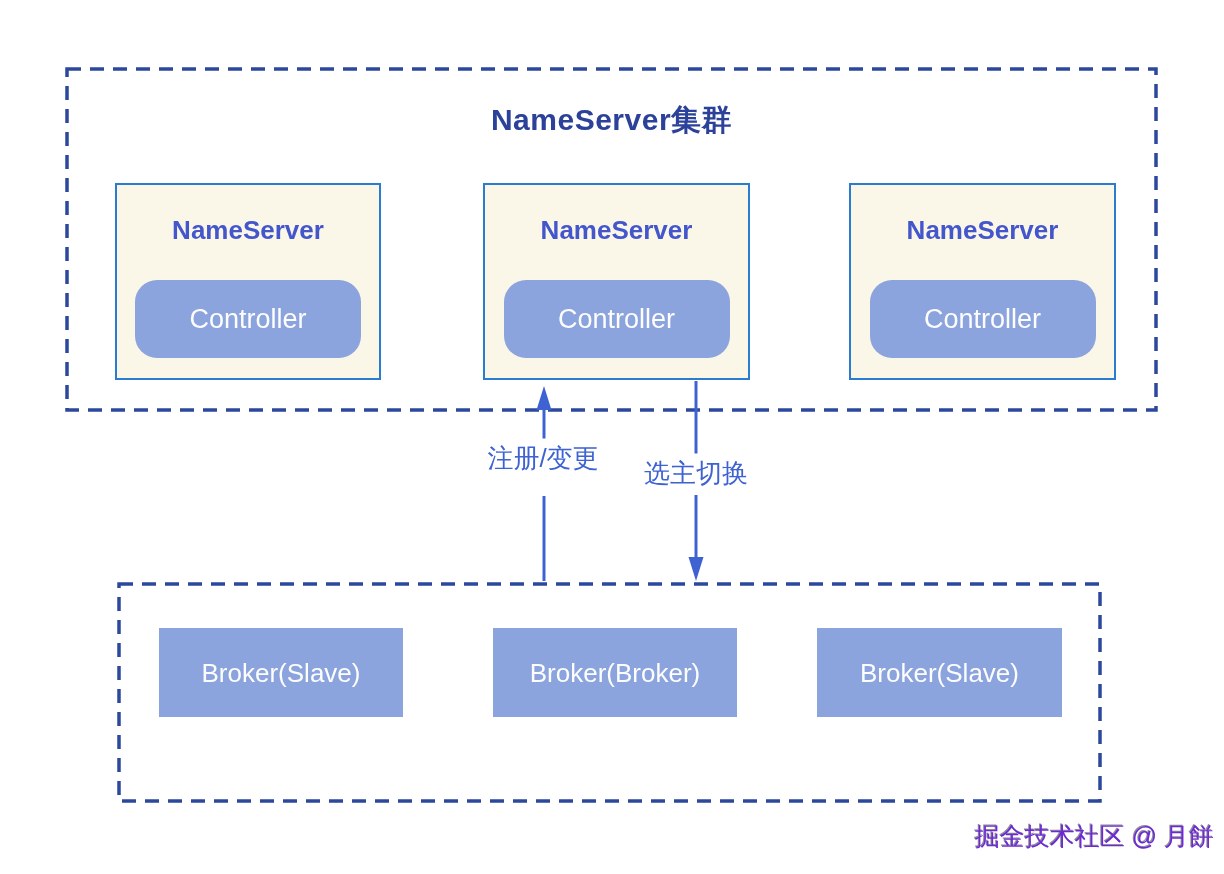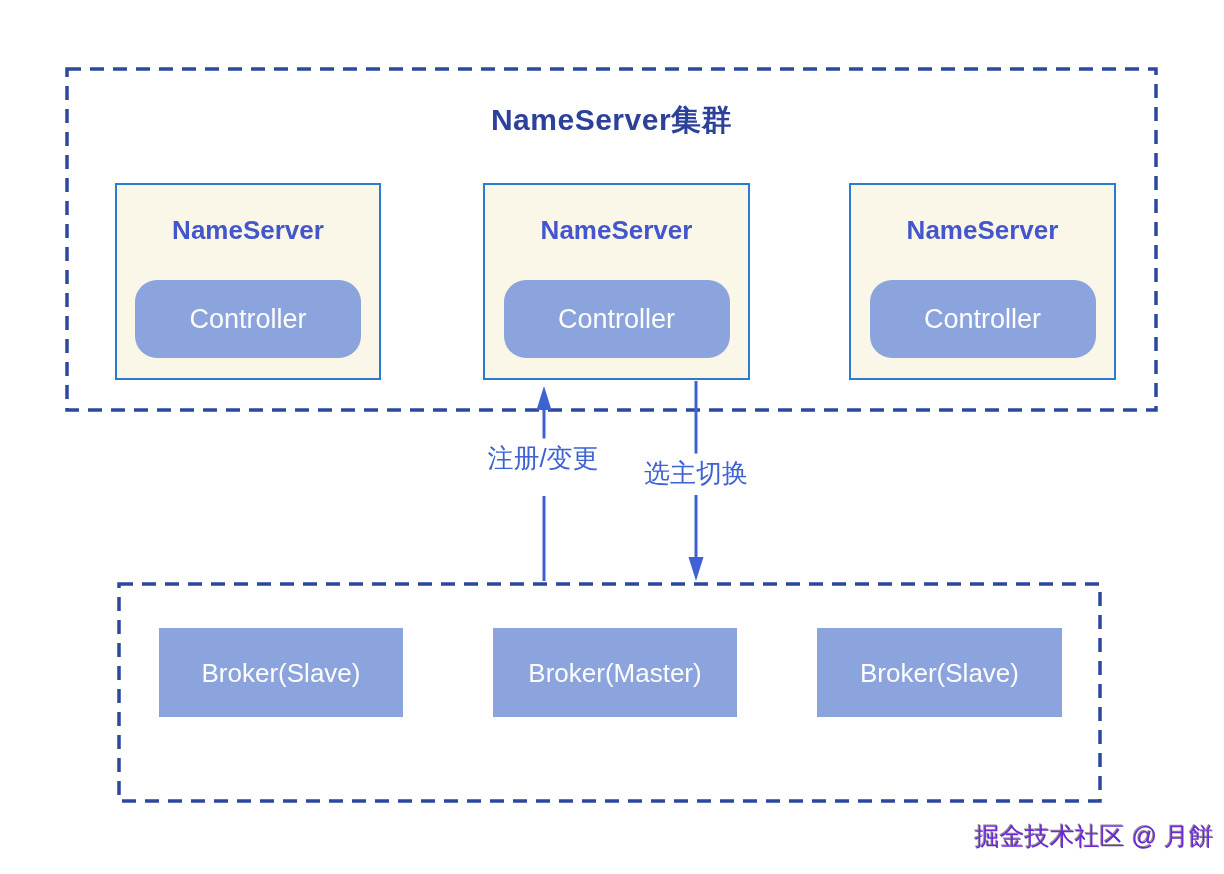--- a/index.html
+++ b/index.html
@@ -171,21 +171,21 @@
     <div class="arrow-label arrow-label-1">注册/变更</div>
     <div class="arrow-label arrow-label-2">选主切换</div>
 
     <div class="broker-box broker-box-1">
       <div>Broker</div>
       <div>(Slave)</div>
     </div>
 
     <div class="broker-box broker-box-2">
       <div>Broker</div>
-      <div>(Master)</div>
+      <div>(Broker)</div>
     </div>
 
     <div class="broker-box broker-box-3">
       <div>Broker</div>
       <div>(Slave)</div>
     </div>
 
 
     <div class="watermark">掘金技术社区 @ 月餅</div>
 

